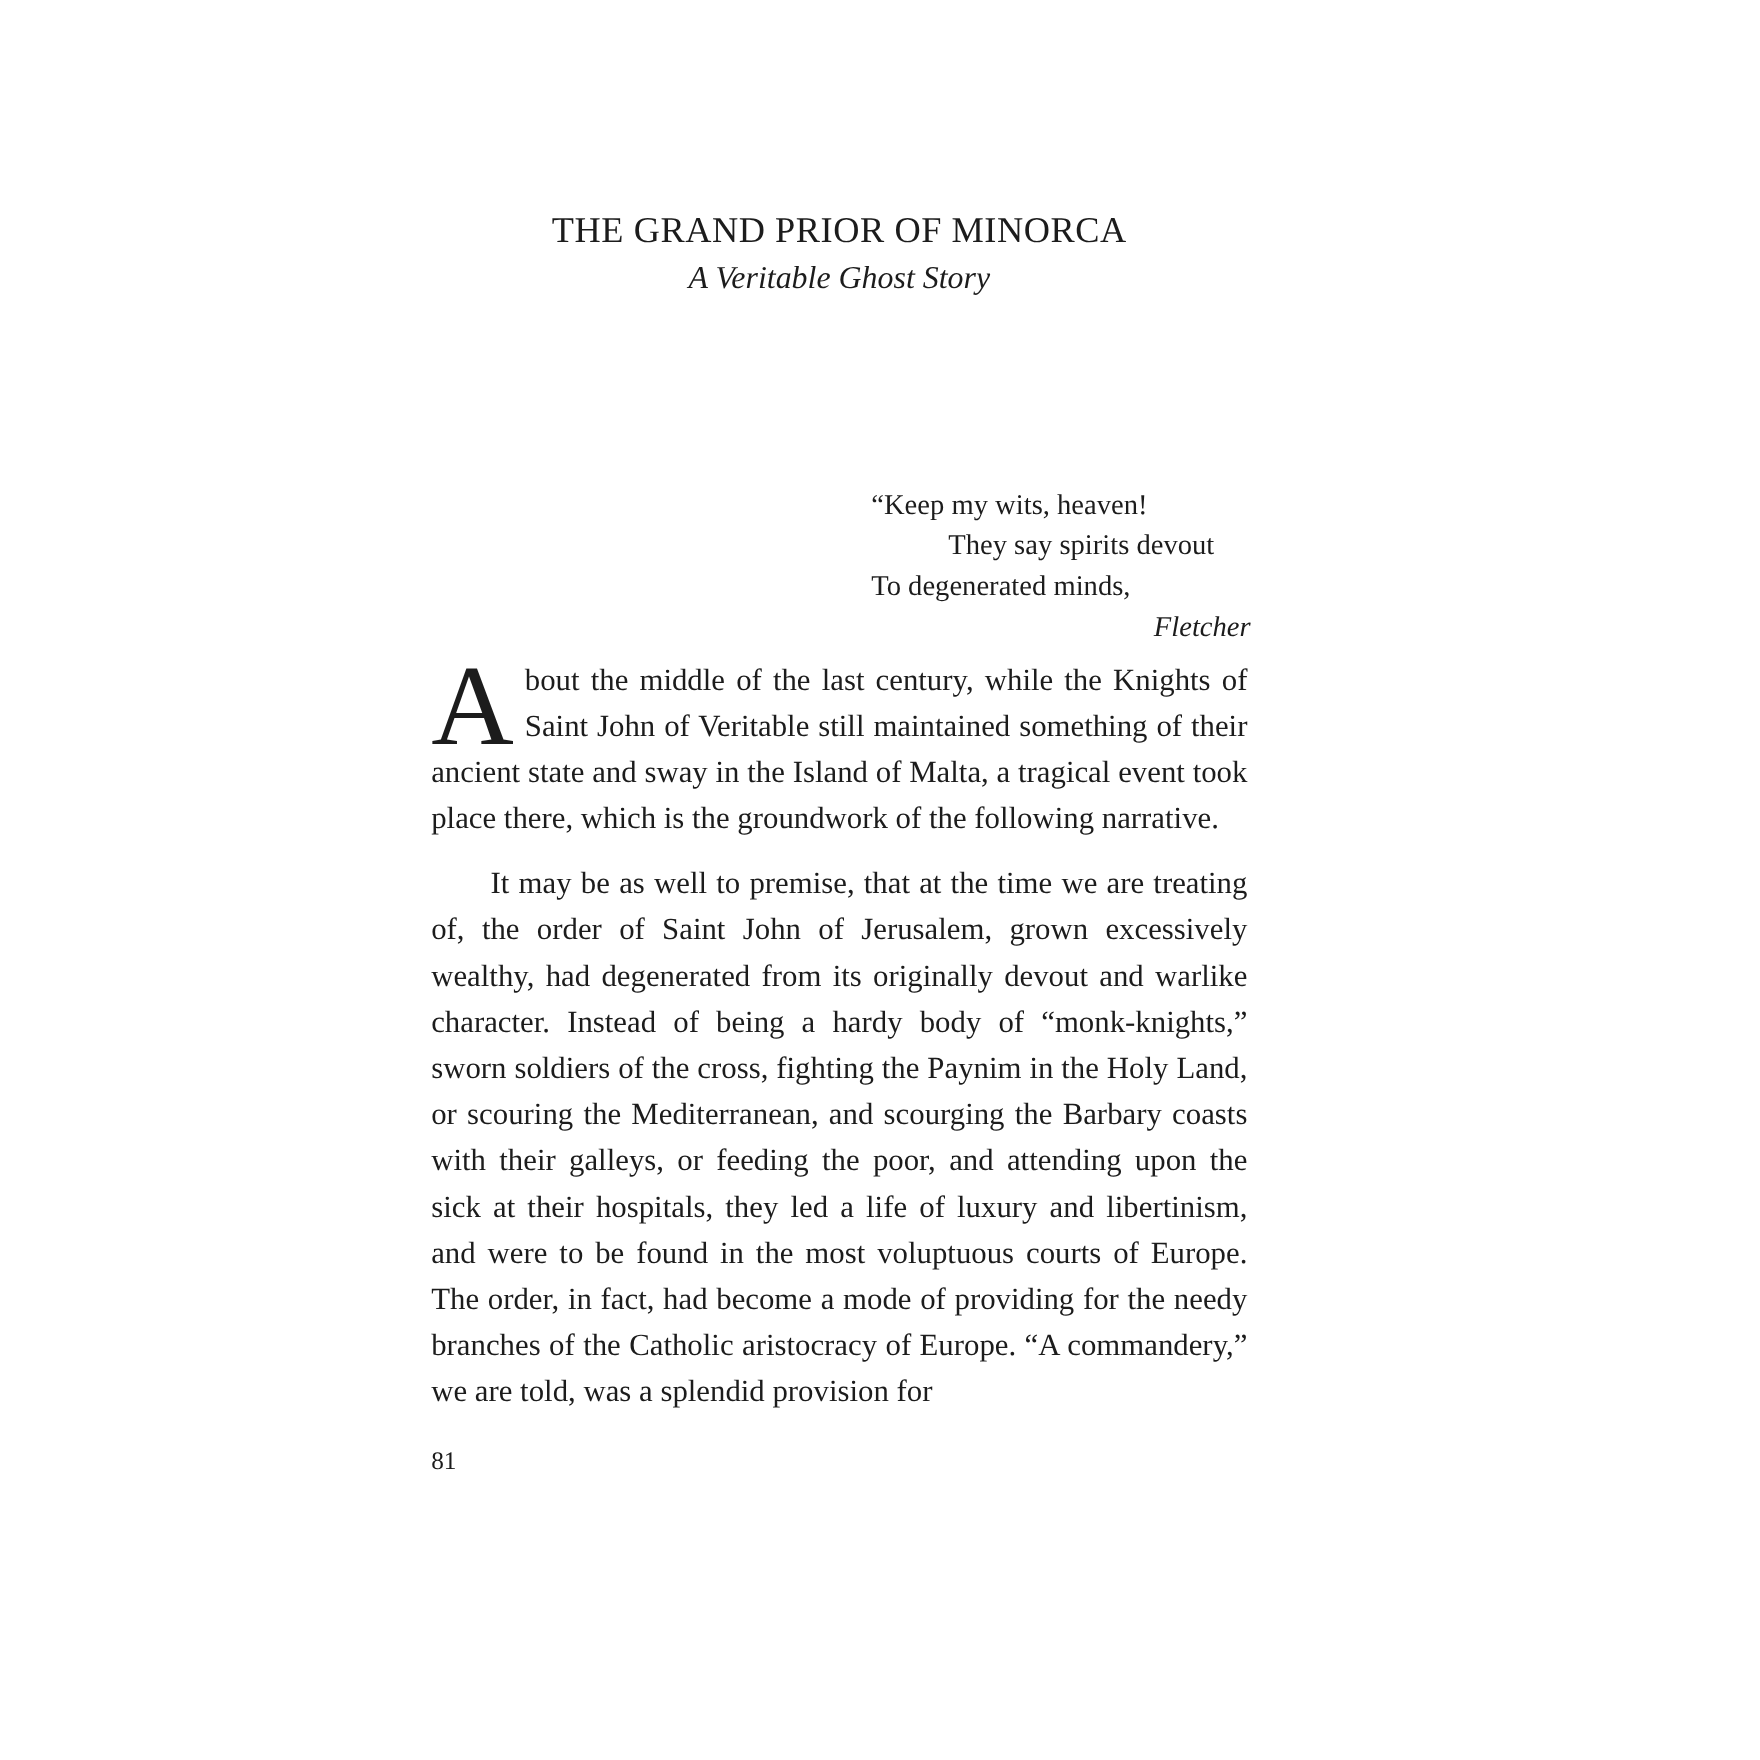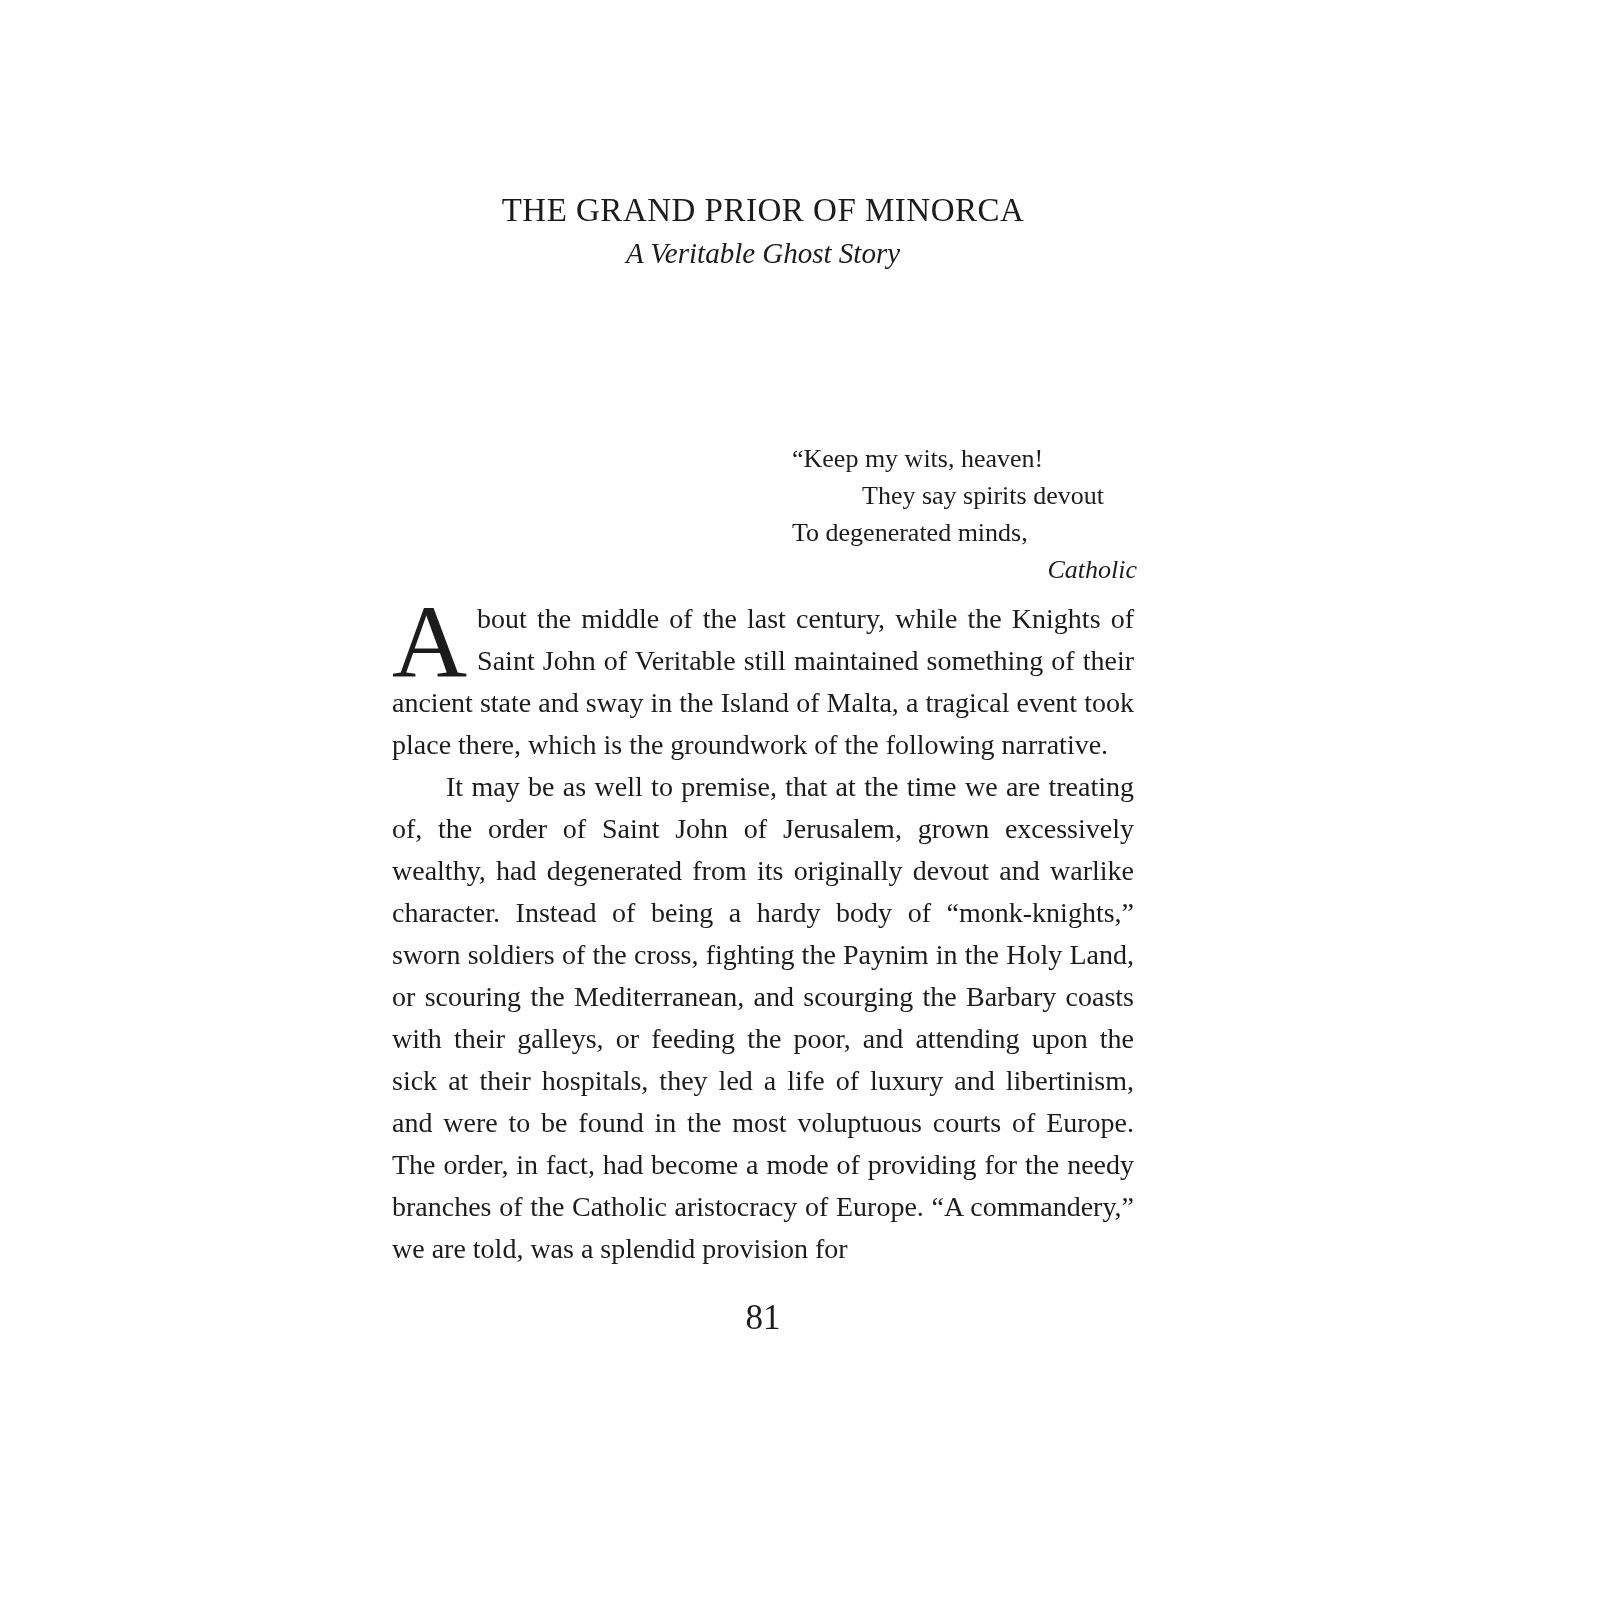--- a/index.html
+++ b/index.html
@@ -50,42 +50,42 @@
     line-height: 42px;
     text-align: justify;
   }
   .para { margin: 0; }
   .dropcap {
     float: left;
     font-size: 104px;
     line-height: 80px;
     padding: 4px 10px 0 0;
   }
-  .para2 { text-indent: 54px; }
+  .para2 { text-indent: 54px; margin-top: 17px; }
   .page-number {
     margin-top: 28px;
-    text-align: center;
-    font-size: 35px;
+    text-align: left;
+    font-size: 23px;
   }
 </style>
 </head>
 <body>
 
 <div class="page">
   <div class="column">
 
     <div class="title">THE GRAND PRIOR OF MINORCA</div>
 
     <div class="subtitle">A Veritable Ghost Story</div>
 
     <div class="epigraph">
       <div class="ep-line">“Keep my wits, heaven!</div>
       <div class="ep-line ep-indent">They say spirits devout</div>
       <div class="ep-line">To degenerated minds,</div>
-      <div class="ep-attr">Catholic</div>
+      <div class="ep-attr">Fletcher</div>
     </div>
 
     <div class="bodytext">
       <p class="para">
         <span class="dropcap">A</span><span>bout the middle of the last century, while the Knights of Saint John of Veritable still maintained something of their ancient state and sway in the Island of Malta, a tragical event took place there, which is the groundwork of the following narrative.</span>
       </p>
       <p class="para para2">It may be as well to premise, that at the time we are treating of, the order of Saint John of Jerusalem, grown excessively wealthy, had degenerated from its originally devout and warlike character. Instead of being a hardy body of “monk-knights,” sworn soldiers of the cross, fighting the Paynim in the Holy Land, or scouring the Mediterranean, and scourging the Barbary coasts with their galleys, or feeding the poor, and attending upon the sick at their hospitals, they led a life of luxury and libertinism, and were to be found in the most voluptuous courts of Europe. The order, in fact, had become a mode of providing for the needy branches of the Catholic aristocracy of Europe. “A commandery,” we are told, was a splendid provision for</p>
     </div>
 
     <div class="page-number">81</div>

